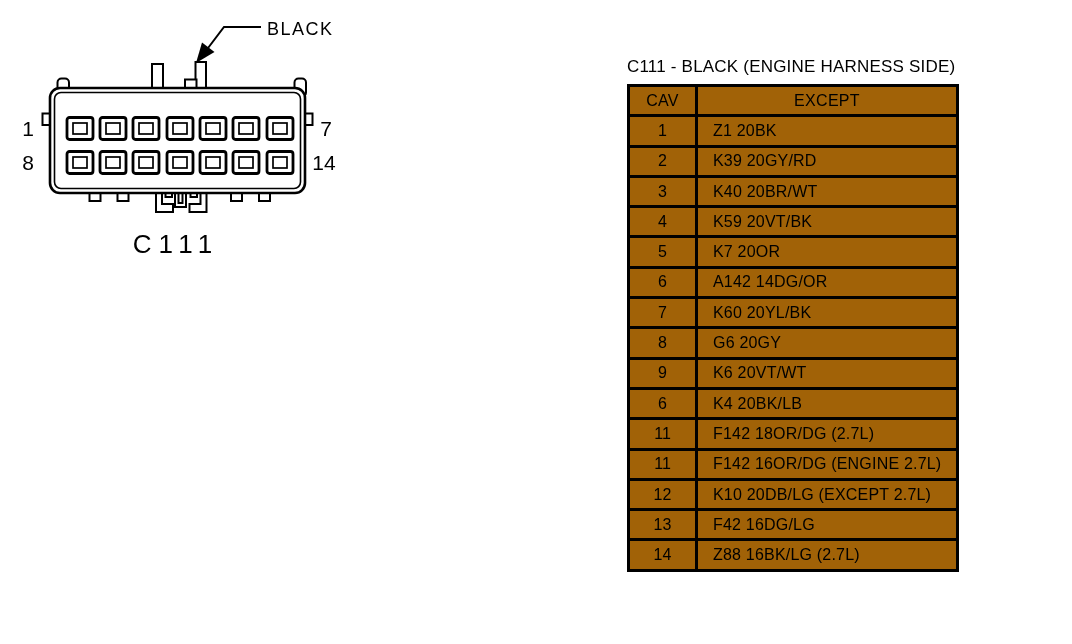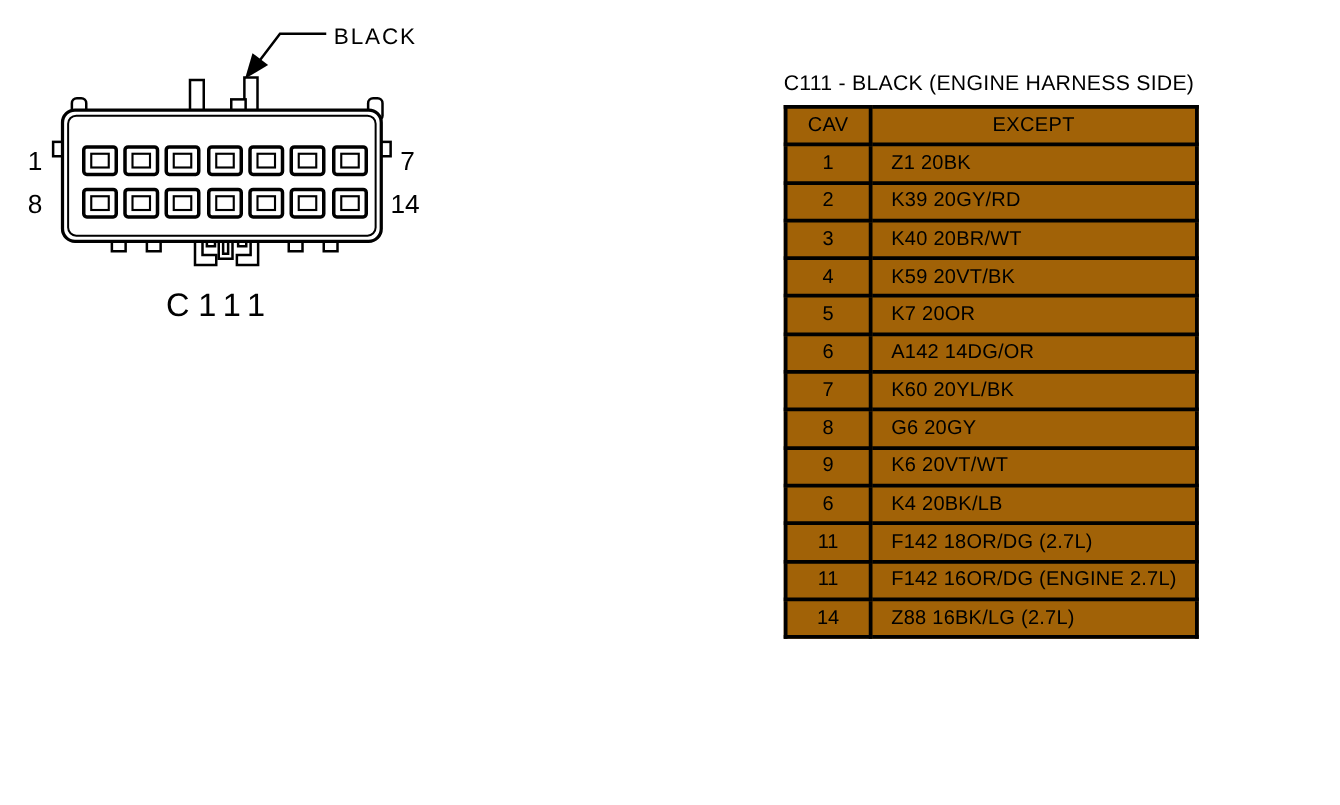--- a/index.html
+++ b/index.html
@@ -176,19 +176,27 @@
       </tr>
       <tr>
         <td class="cav-cell">11</td>
         <td class="circuit-cell">F142 18OR/DG (2.7L)</td>
       </tr>
       <tr>
         <td class="cav-cell">11</td>
         <td class="circuit-cell">F142 16OR/DG (ENGINE 2.7L)</td>
       </tr>
       <tr>
+        <td class="cav-cell">12</td>
+        <td class="circuit-cell">K10 20DB/LG (EXCEPT 2.7L)</td>
+      </tr>
+      <tr>
+        <td class="cav-cell">13</td>
+        <td class="circuit-cell">F42 16DG/LG</td>
+      </tr>
+      <tr>
         <td class="cav-cell">14</td>
         <td class="circuit-cell">Z88 16BK/LG (2.7L)</td>
       </tr>
     </tbody>
   </table>
 
 </div>
 
 </body></html>

